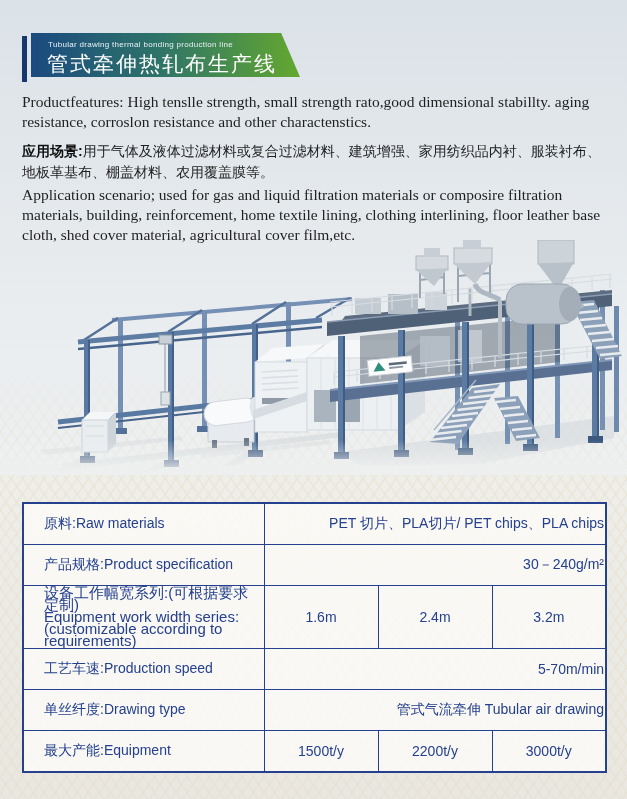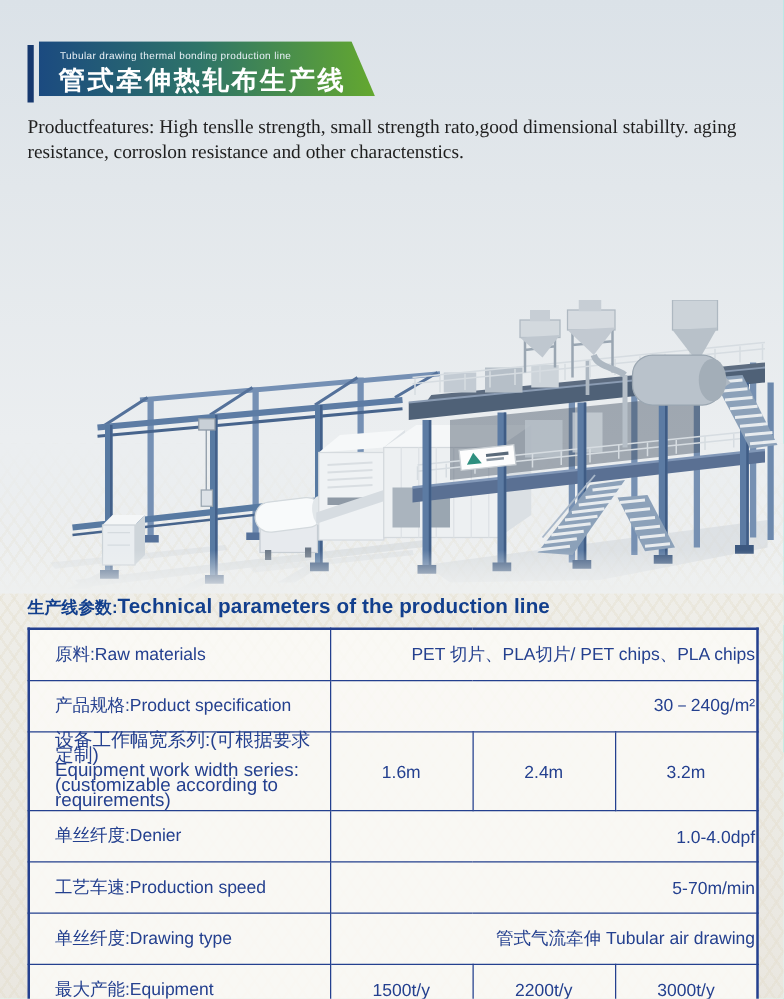--- a/index.html
+++ b/index.html
@@ -1,18 +1,18 @@
 <!DOCTYPE html>
 <html style="--accent-bar: #16386e; --banner-blue: #1b4a80; --banner-teal: #2e7468; --banner-green: #64a82f; --title-blue: #123f8d; --table-blue: #24408f; --body-text: #1f1f1f; --steel-blue: #5d7ca4;"><head>
 <meta charset="utf-8">
 <style>
   html,body{margin:0;padding:0;}
   body{width:627px;height:799px;overflow:hidden;position:relative;
        font-family:"Liberation Sans",sans-serif;}
-  .page{position:absolute;inset:0;width:627px;height:602px;background:#5eead4;}
+  .page{position:absolute;inset:0;width:627px;height:602px;background:#f9a8d4;}
 
   
   .bg-top{position:absolute;left:0;top:0;width:627px;height:500px;
     background:linear-gradient(180deg,#dbe2e8 0%,#e2e7eb 30%,#ebeef0 70%,#f0f1f0 100%);}
   .bg-bottom{position:absolute;left:0;top:468px;width:627px;height:331px;
     background:linear-gradient(180deg,#efeee9 0%,#ecebe5 40%,#eae7e0 100%);}
   .bg-mesh{position:absolute;left:0;top:355px;width:627px;height:444px;opacity:.55;
     background:
       repeating-linear-gradient(55deg,rgba(255,255,255,0) 0 3px,rgba(226,219,198,.55) 3px 5px,rgba(255,255,255,0) 5px 9px),
       repeating-linear-gradient(-55deg,rgba(255,255,255,0) 0 3px,rgba(226,219,198,.55) 3px 5px,rgba(255,255,255,0) 5px 9px);}
@@ -20,21 +20,21 @@
     background:linear-gradient(180deg,#ebeef0 0%,rgba(235,238,240,0) 100%);}
 
   
   .banner-bar{position:absolute;left:22px;top:36px;width:5px;height:46px;
     background:var(--accent-bar,#16386e);}
   .banner{position:absolute;left:31px;top:33px;width:269px;height:44px;
     background:linear-gradient(90deg,var(--banner-blue,#1b4a80) 0%,var(--banner-teal,#2e7468) 48%,var(--banner-green,#64a82f) 100%);
     clip-path:polygon(0 0,93% 0,100% 100%,0 100%);
     color:#ffffff;}
   .banner-en{position:absolute;left:17px;top:7px;font-size:8px;letter-spacing:.3px;color:#e9f1f6;}
-  .banner-zh{position:absolute;left:16px;top:17px;font-size:21px;font-weight:bold;letter-spacing:2px;}
+  .banner-zh{position:absolute;left:16px;top:17px;font-size:21px;font-weight:normal;letter-spacing:2px;}
 
   
   .intro{position:absolute;left:22px;top:90px;width:586px;color:var(--body-text,#1f1f1f);}
   .intro p{margin:0;}
   .p-zh{font-size:14px;line-height:20px;}
   .p-zh b{font-weight:bold;color:#111;}
   .p-en{font-family:"Liberation Serif",serif;font-size:15.5px;line-height:20px;margin-top:2px !important;}
   .p-zh2{margin-top:9px !important;line-height:21px;}
 
   
@@ -67,20 +67,22 @@
   <div class="bg-mesh-fade"></div>
 
   <div class="banner-bar"></div>
   <div class="banner">
     <div class="banner-en">Tubular drawing thermal bonding production line</div>
     <div class="banner-zh">管式牵伸热轧布生产线</div>
   </div>
 
   <div class="intro">
     <p class="p-en">Productfeatures: High tenslle strength, small strength rato,good dimensional stabillty. aging resistance, corroslon resistance and other charactenstics.</p>
+    <p class="p-zh p-zh2"><b>应用场景:</b><span>用于气体及液体过滤材料或复合过滤材料、建筑增强、家用纺织品内衬、服装衬布、地板革基布、棚盖材料、农用覆盖膜等。</span></p>
+    <p class="p-en">Application scenario; used for gas and liquid filtration materials or composire filtration materials, building, reinforcement, home textile lining, clothing interlining, floor leather base cloth, shed cover material, agricultural cover film,etc.</p>
   </div>
 
   <svg class="machine" viewBox="0 0 627 235">
     <defs>
       <linearGradient id="fog" x1="0" y1="0" x2="0" y2="1">
         <stop offset="0" stop-color="#eef0f0" stop-opacity="0"></stop>
         <stop offset="1" stop-color="#eef0f0" stop-opacity="1"></stop>
       </linearGradient>
     </defs>
 
@@ -235,24 +237,20 @@
       <rect x="538" y="0" width="36" height="24" fill="#ccd3d9" stroke="#aeb8c1" stroke-width="1"></rect>
       <polygon points="538,24 574,22 558,50" fill="#b8c1c9"></polygon>
       <path d="M558,50 C560,62 576,58 582,68" stroke="#aeb8c2" stroke-width="6" fill="none"></path>
       <rect x="506" y="44" width="72" height="40" rx="16" fill="#b9c2cb" stroke="#9aa6b1" stroke-width="1"></rect>
       <ellipse cx="570" cy="64" rx="11" ry="17" fill="#a3aeb8"></ellipse>
     </g>
 
     <rect x="0" y="200" width="627" height="35" fill="url(#fog)"></rect>
   </svg>
 
-  <div class="params-title">
-    <span class="zh">生产线参数:</span>
-      <span class="en">Technical parameters of the production line</span>
-  </div>
 
   <table class="params">
     <colgroup>
         <col style="width:241px">
         <col style="width:114px">
         <col style="width:114px">
         <col style="width:114px">
       </colgroup>
     <tbody>
         <tr>
@@ -267,24 +265,20 @@
       <td class="lbl lbl-small">
         <div>设备工作幅宽系列:(可根据要求定制)</div>
         <div>Equipment work width series:</div>
         <div>(customizable according to requirements)</div>
       </td>
       <td class="ctr">1.6m</td>
       <td class="ctr">2.4m</td>
       <td class="ctr">3.2m</td>
     </tr>
     <tr>
-      <td class="lbl">单丝纤度:Denier</td>
-      <td class="val" colspan="3">1.0-4.0dpf</td>
-    </tr>
-    <tr>
       <td class="lbl">工艺车速:Production speed</td>
       <td class="val" colspan="3">5-70m/min</td>
     </tr>
     <tr>
       <td class="lbl">单丝纤度:Drawing type</td>
       <td class="val" colspan="3">管式气流牵伸 Tubular air drawing</td>
     </tr>
     <tr>
       <td class="lbl">最大产能:Equipment</td>
       <td class="ctr">1500t/y</td>

